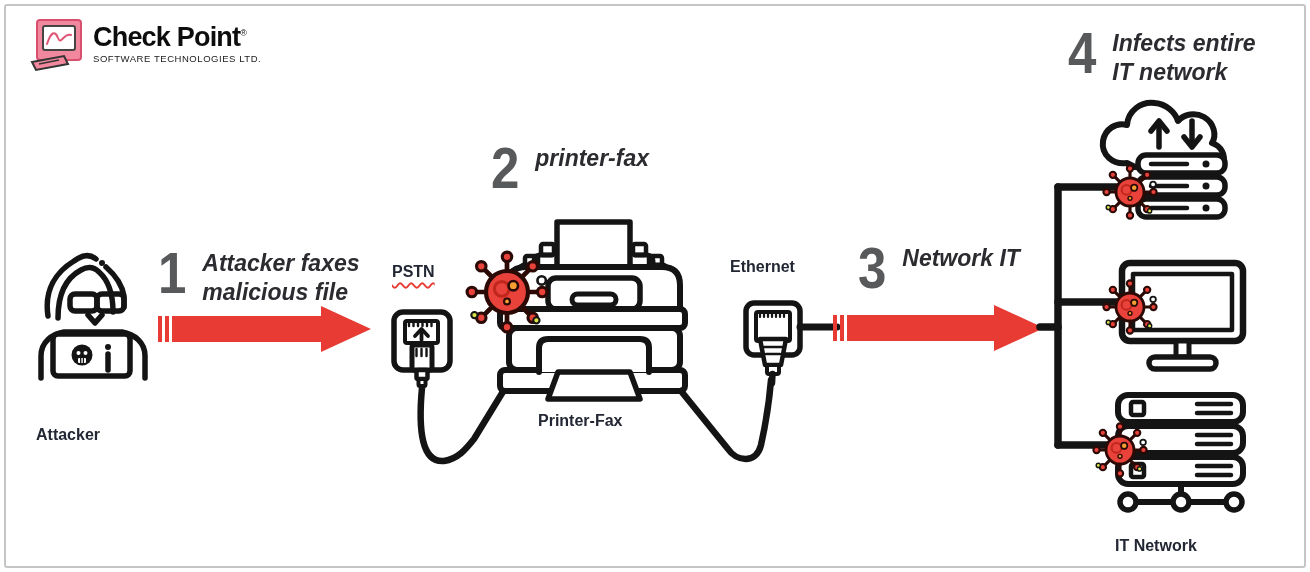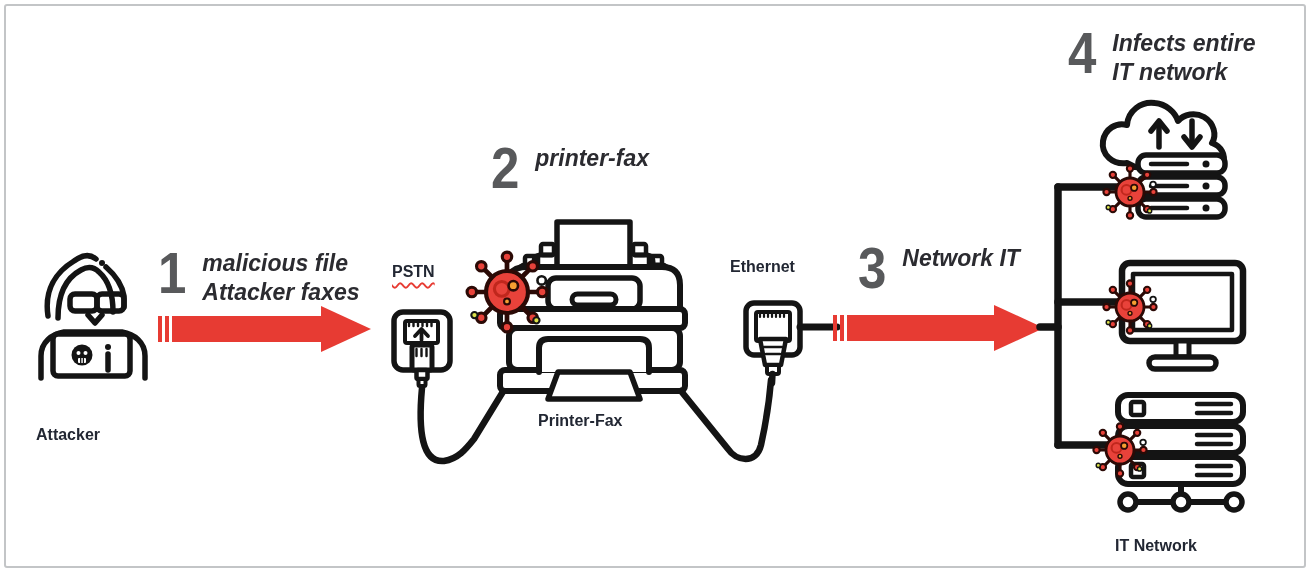--- a/index.html
+++ b/index.html
@@ -71,26 +71,39 @@
         <circle cx="-5" cy="-3" r="7" fill="none" stroke="#c0271d" stroke-width="3"></circle>
         <circle cx="6" cy="-6" r="4.5" fill="var(--accent-orange,#f59e31)" stroke="var(--virus-outline,#2b0a06)" stroke-width="2.5"></circle>
         <circle cx="0" cy="9" r="2.8" fill="var(--accent-orange,#f59e31)" stroke="var(--virus-outline,#2b0a06)" stroke-width="2"></circle>
         <circle cx="-31" cy="22" r="3" fill="var(--accent-green,#dde24a)" stroke="#141414" stroke-width="2"></circle>
         <circle cx="28" cy="27" r="3" fill="var(--accent-green,#dde24a)" stroke="#141414" stroke-width="2"></circle>
         <circle cx="33" cy="-11" r="4" fill="#ffffff" stroke="#141414" stroke-width="2.5"></circle>
       </symbol>
     </defs>
   </svg>
 
+  <div class="logo">
+    <svg width="54" height="56" viewBox="0 0 54 56">
+      <rect x="7" y="2" width="44" height="40" rx="3" fill="var(--logo-pink,#f2889e)" stroke="#d94f6e" stroke-width="2"></rect>
+      <rect x="13" y="8" width="32" height="24" rx="2" fill="#ffffff" stroke="#444" stroke-width="2"></rect>
+      <path d="M 17 26 C 21 14 25 12 28 20 C 31 28 34 14 41 17" fill="none" stroke="#e05575" stroke-width="2" stroke-linecap="round"></path>
+      <polygon points="2,44 34,38 38,46 6,52" fill="var(--logo-pink,#f2889e)" stroke="#333" stroke-width="2"></polygon>
+      <line x1="9" y1="46" x2="29" y2="42" stroke="#333" stroke-width="1.5"></line>
+    </svg>
+    <div class="logo-text">
+      <div class="brand-name"><span>Check Point</span><sup>®</sup></div>
+      <div class="brand-tagline">SOFTWARE TECHNOLOGIES LTD.</div>
+    </div>
+  </div>
 
   <div class="step step1">
     <div class="step-number">1</div>
     <div class="step-text">
-      <div>malicious file</div>
-        <div>Attacker faxes</div>
+      <div>Attacker faxes</div>
+        <div>malicious file</div>
     </div>
   </div>
   <div class="step step2">
     <div class="step-number">2</div>
     <div class="step-text">
         <div>printer-fax</div>
     </div>
   </div>
   <div class="step step3">
     <div class="step-number">3</div>

